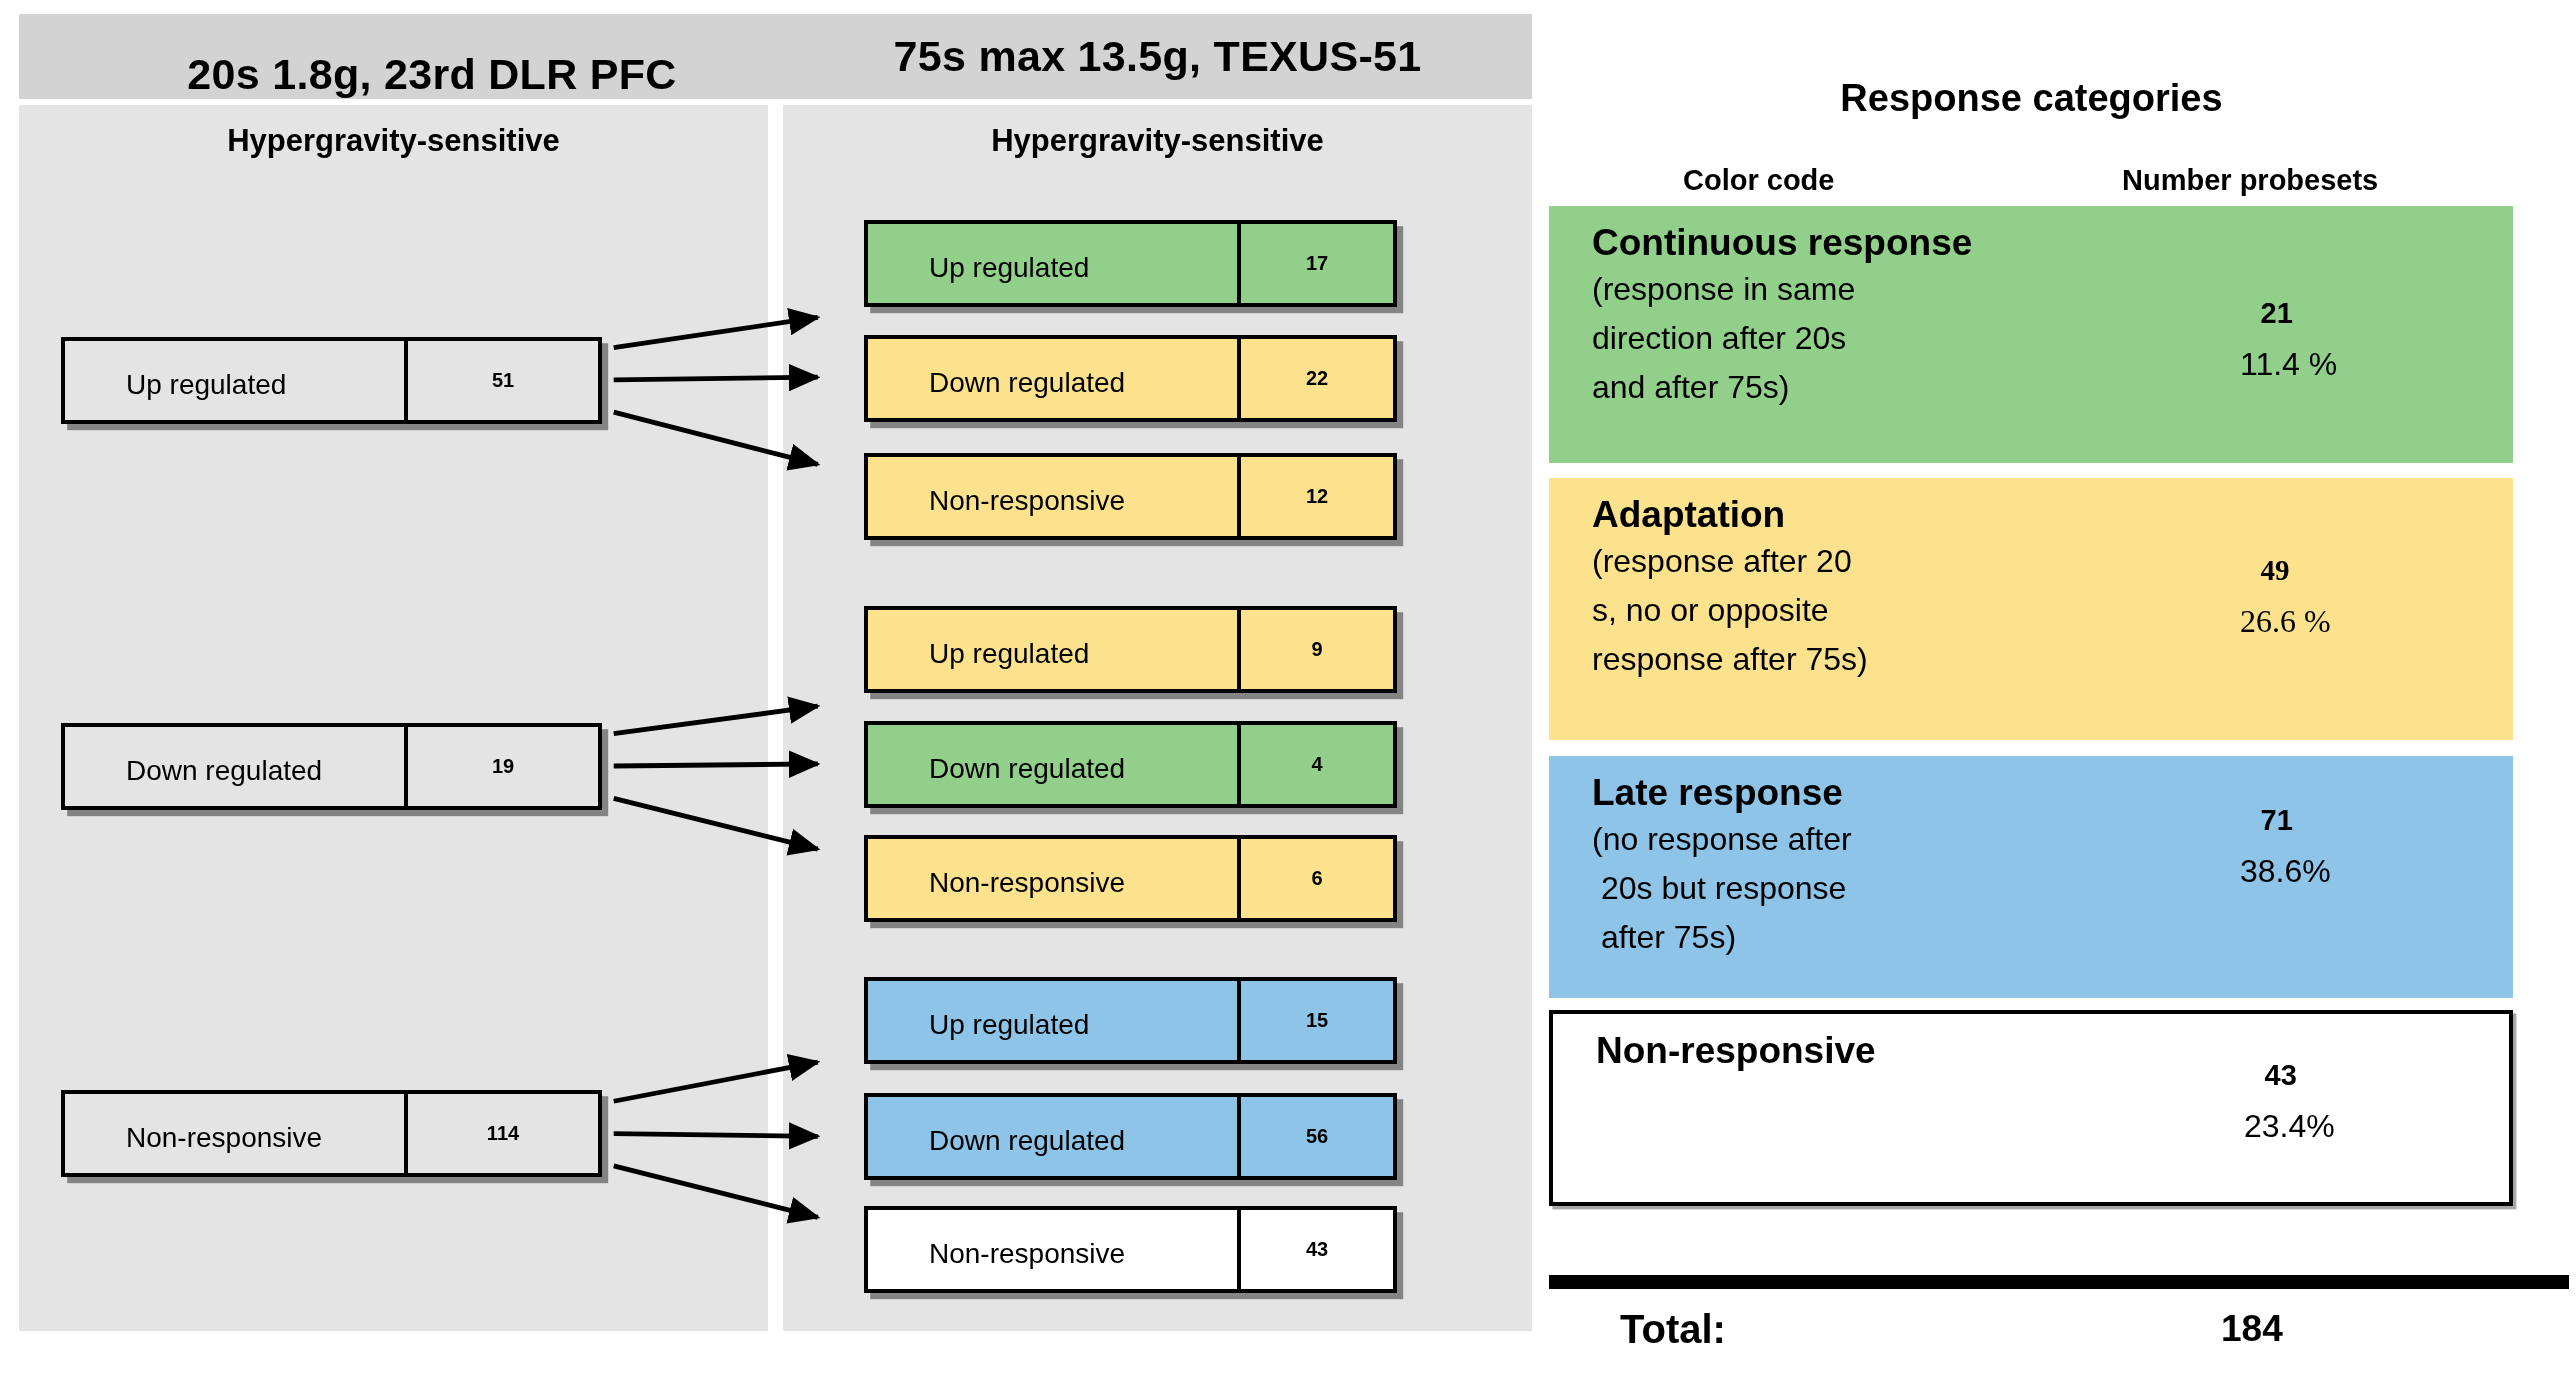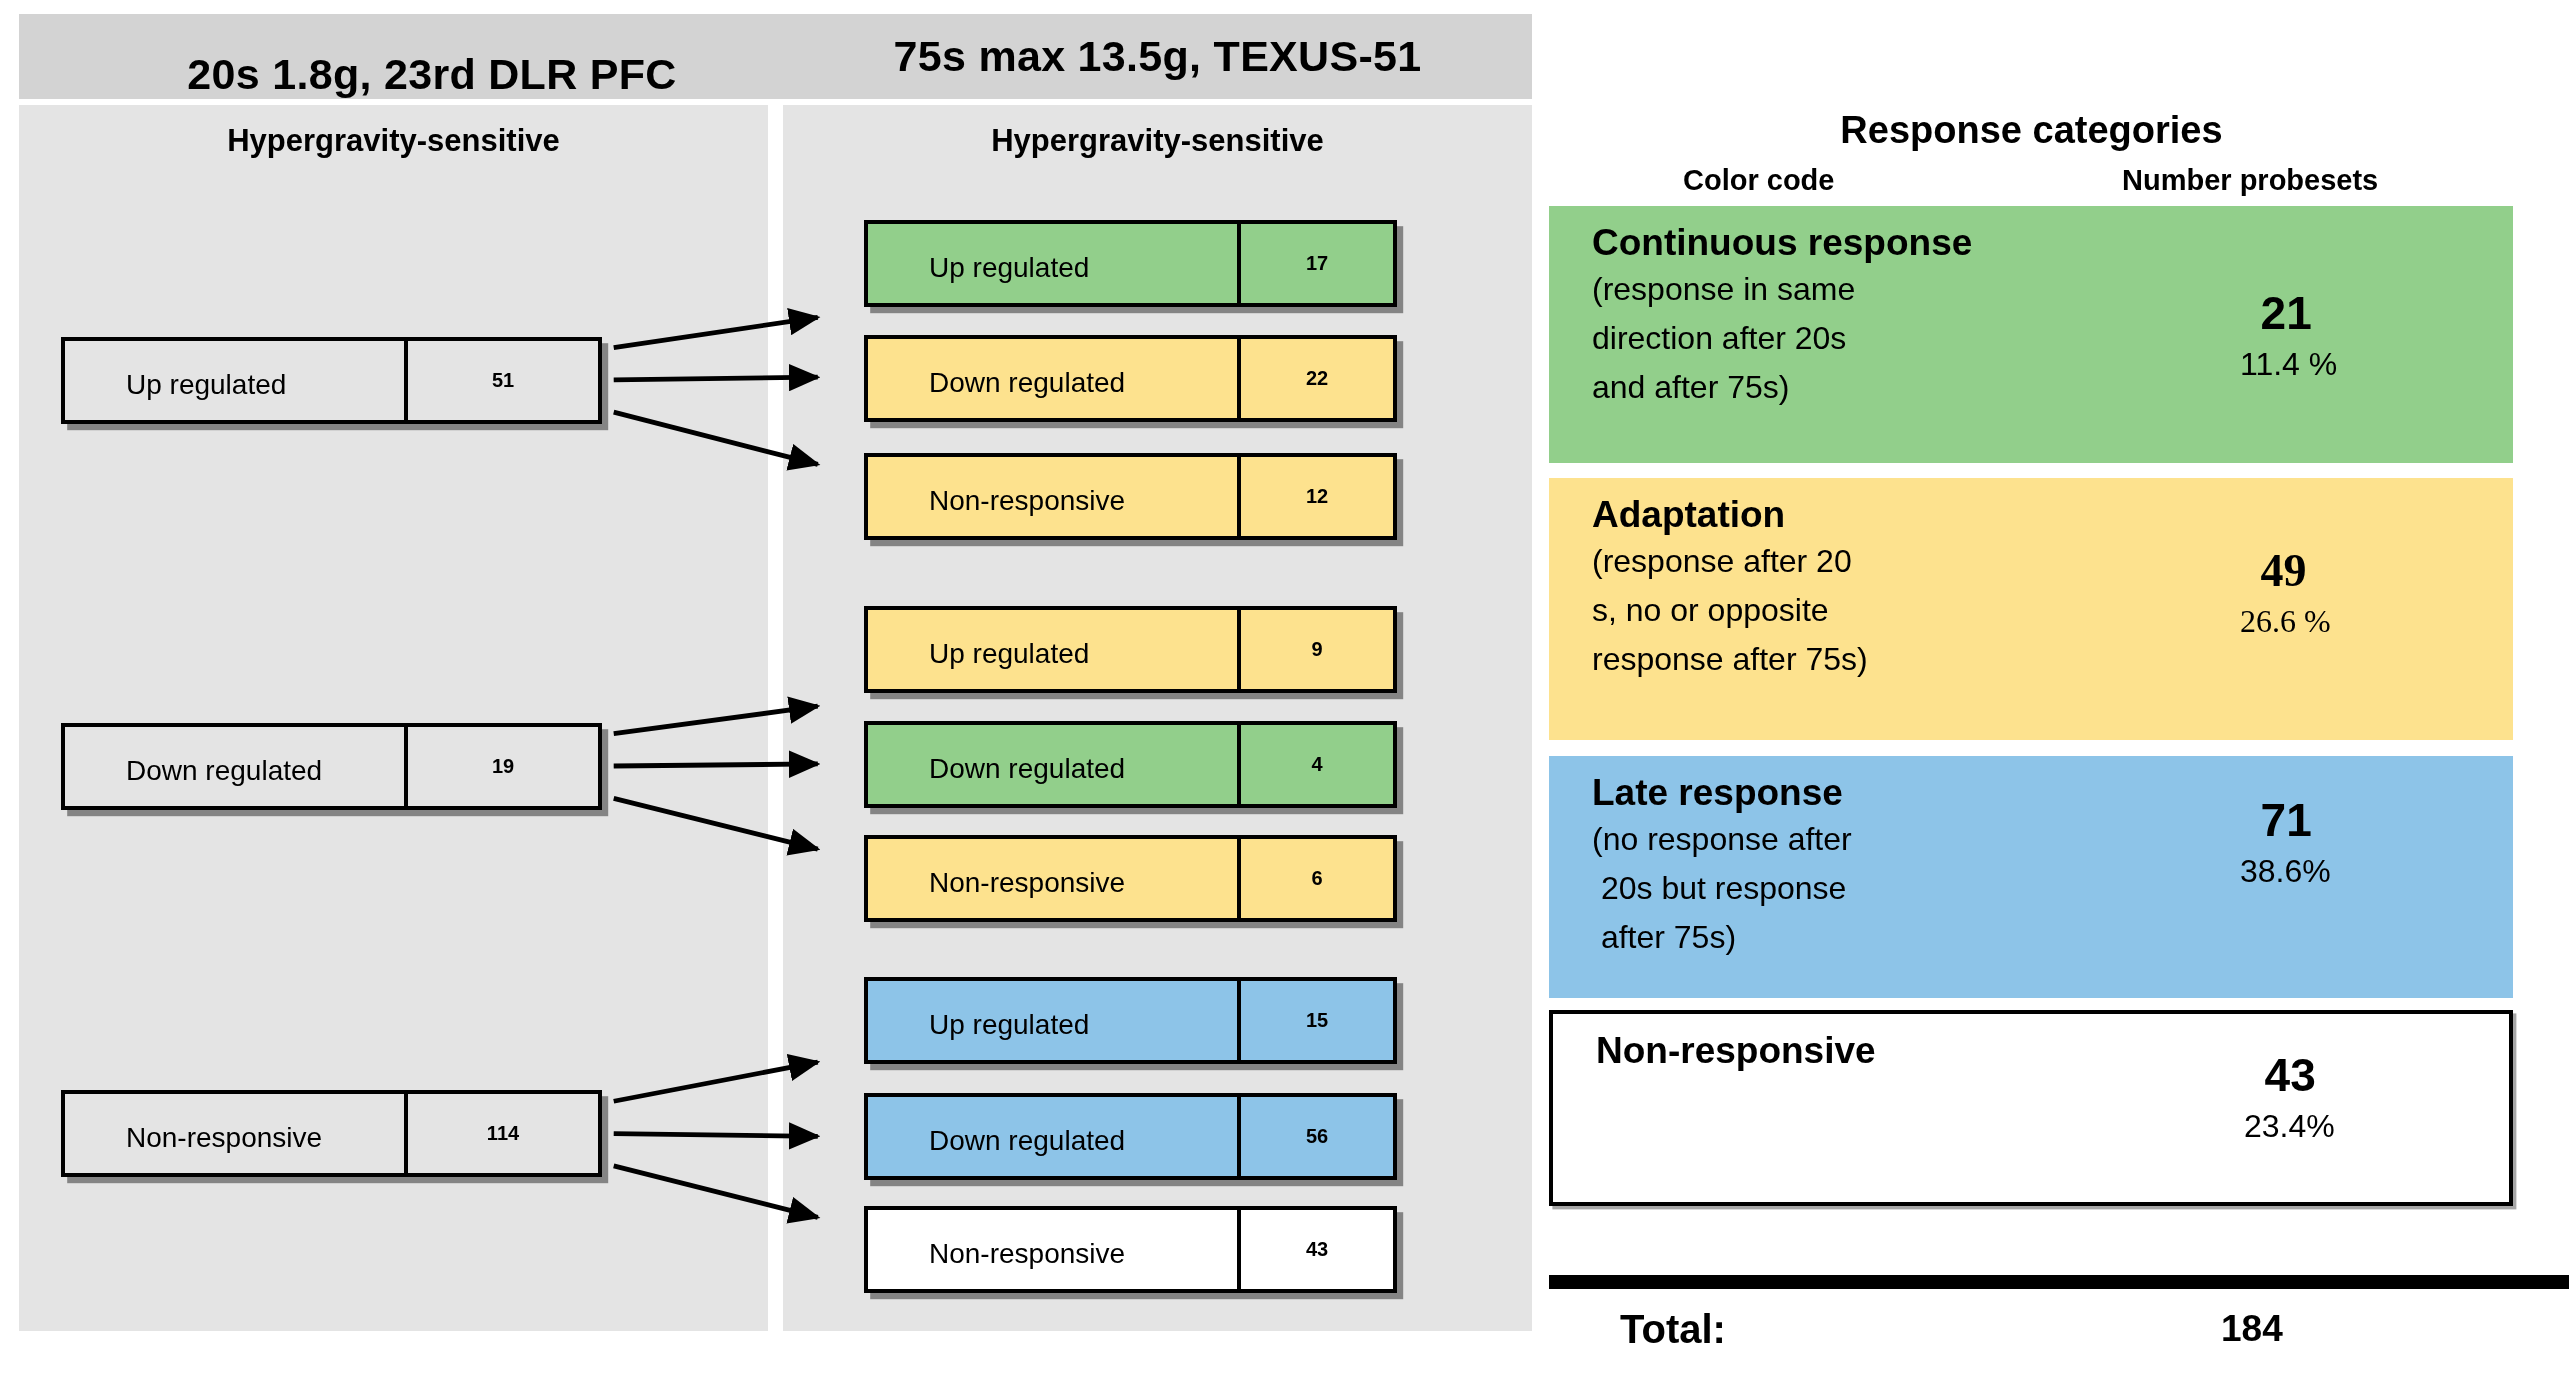--- a/index.html
+++ b/index.html
@@ -37,29 +37,29 @@
   .mb3{top:606px;} .mb4{top:721px;} .mb5{top:835px;}
   .mb6{top:977px;} .mb7{top:1093px;} .mb8{top:1206px;}
   .c-green{background:#92cf8b;} .c-yellow{background:#fde28e;}
   .c-blue{background:#8dc4e8;} .c-white{background:#ffffff;}
 
   
   svg.arrows{position:absolute;left:0;top:0;width:2576px;height:1374px;pointer-events:none;}
 
   
   .legend-title{position:absolute;left:1549px;top:77px;width:965px;text-align:center;
-    font-weight:700;font-size:38px;margin-top:32px;}
+    font-weight:700;font-size:38px;}
   .col-head{position:absolute;top:164px;font-weight:700;font-size:29px;}
   .col-head.cc{left:1683px;} .col-head.np{left:2122px;}
   .cat{position:absolute;left:1549px;width:964px;box-sizing:border-box;
     padding:15px 27.5px 0 43px;}
   .cat .h{font-weight:700;font-size:37px;line-height:44px;}
   .cat .d{font-size:32px;line-height:49px;white-space:pre-wrap;}
   .cat .nums{position:absolute;left:691px;top:0;}
-  .cat .count{font-weight:700;font-size:46px;line-height:43px;margin-left:20.6px;}
+  .cat .count{font-weight:700;font-size:29px;line-height:43px;margin-left:20.6px;}
   .cat .pct{font-size:32px;line-height:43px;margin-top:8.2px;}
   .cat-green{top:206px;height:257px;background:#92cf8b;}
   .cat-yellow{top:478px;height:262px;background:#fde28e;}
   .cat-blue{top:756px;height:242px;background:#8dc4e8;}
   .cat-white{top:1010px;height:196px;background:#fff;border:4.8px solid #000;
     box-shadow:3.4px 3.4px 0 rgba(0,0,0,0.35);}
   .cat-green .nums{top:86px;} .cat-yellow .nums{top:71px;font-family:Liberation Serif, serif;}
   .cat-blue .nums{top:43px;} .cat-white .nums{top:40px;}
 
   .total-line{position:absolute;left:1549px;top:1275px;width:1020px;height:14.4px;background:#000;}

